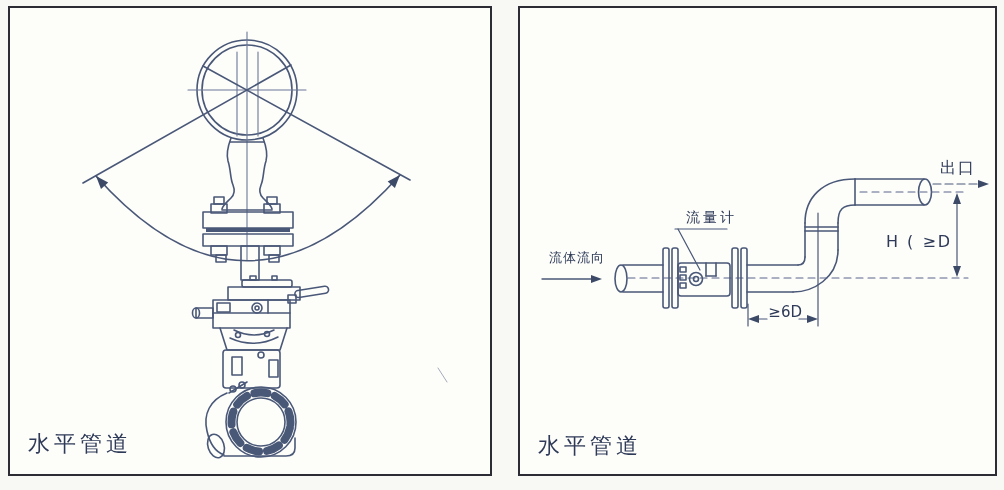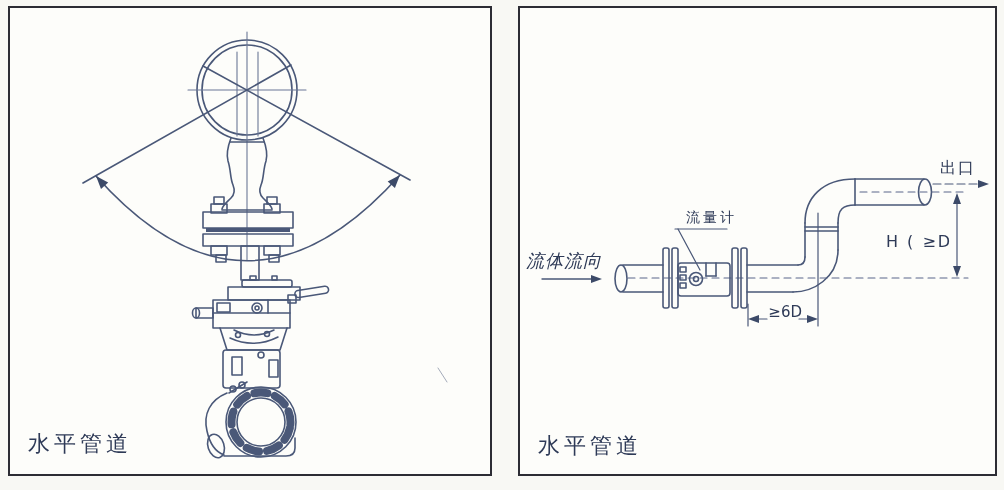--- a/index.html
+++ b/index.html
@@ -25,21 +25,21 @@
     color:#2e3a57;
     white-space:nowrap;
     line-height:1.1;
     user-select:none;
   }
   .lbl-horizline{left:318px;top:64px;font-size:25px;letter-spacing:5px;font-weight:500;}
   .lbl-caption{left:18px;top:424px;font-size:22px;letter-spacing:4px;}
   .lbl-caption-r{left:18px;top:426px;font-size:22px;letter-spacing:4px;}
   .lbl-outlet{left:420px;top:151px;font-size:16px;letter-spacing:2px;text-align:right;}
   .lbl-flowmeter{left:157px;top:202px;font-size:14px;letter-spacing:3px;margin-left:9px;}
-  .lbl-flowdir{left:6px;top:243px;font-size:18px;letter-spacing:1px;font-style:italic;}
+  .lbl-flowdir{left:29px;top:243px;font-size:13px;letter-spacing:1px;}
   .lbl-hdim{left:366px;top:225px;font-size:16px;letter-spacing:2px;}
   .lbl-6d{left:244px;top:296px;width:38px;text-align:right;font-size:15px;}
 </style>
 </head>
 <body>
 
 <div class="page">
 
   <div class="panel panel-left">
     <svg width="478" height="464" viewBox="0 0 478 464" fill="none" stroke="#4a5878" stroke-width="1.6" stroke-linecap="round" stroke-linejoin="round">

